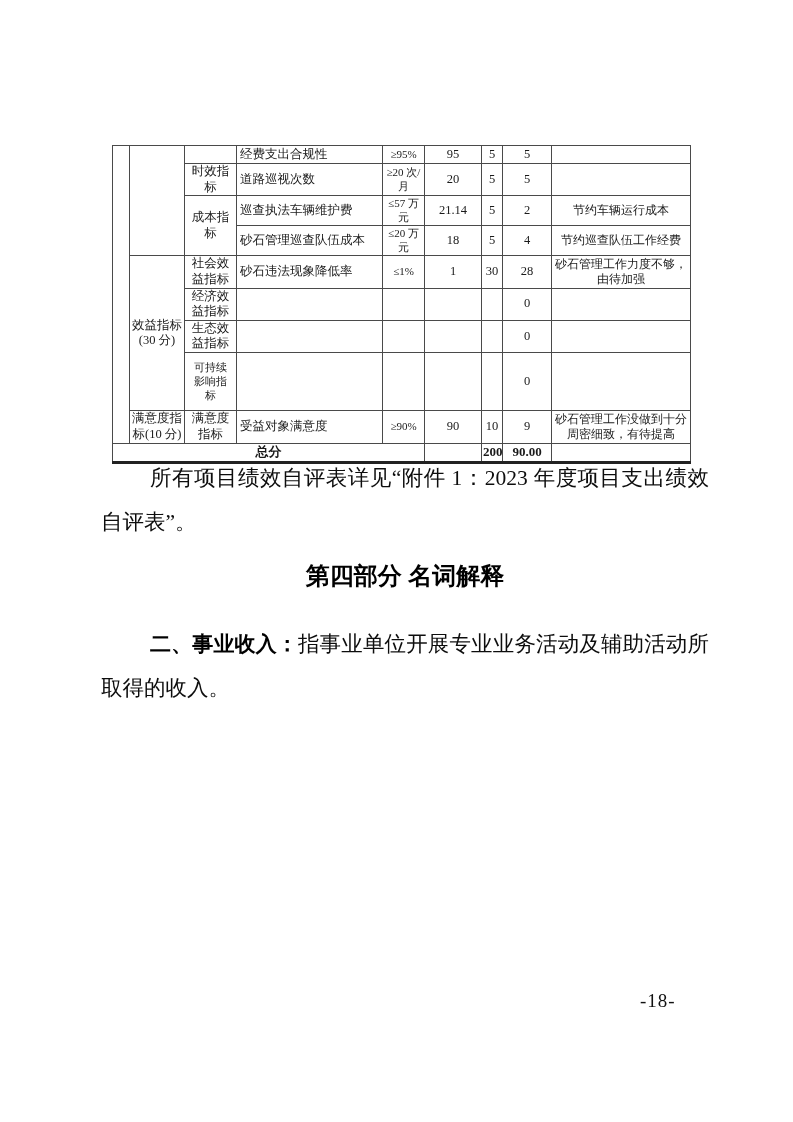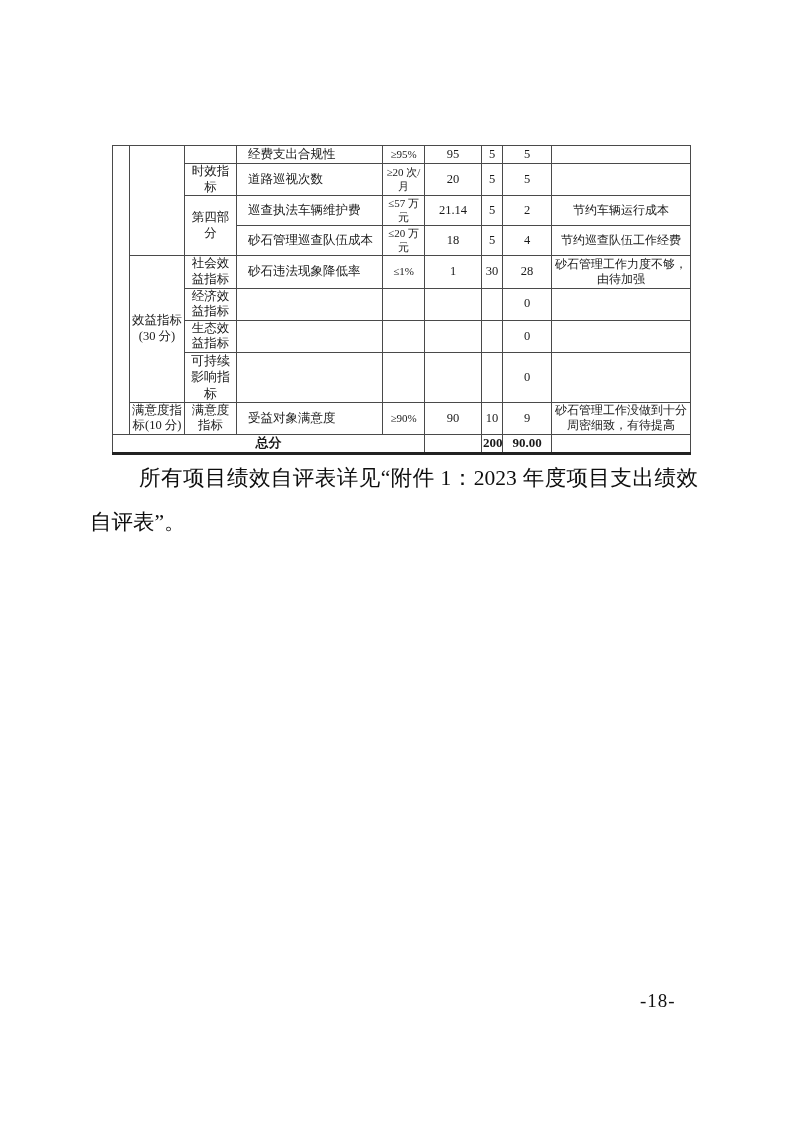--- a/index.html
+++ b/index.html
@@ -20,39 +20,39 @@
     font-size:12.5px; color:#1a1a1a;
   }
   .score-table td {
     border:1px solid #4a4a4a;
     text-align:center; vertical-align:middle;
     padding:0 1px; overflow:hidden;
     line-height:1.25;
   }
   .score-table { border:1.5px solid #333; }
   .score-table tr:last-child td { border-bottom:3px solid #222; }
-  .score-table td.cell-name { text-align:left; padding-left:11px; }
+  .score-table td.cell-name { text-align:left; padding-left:3px; }
   .score-table td.cell-target { font-size:11px; }
   .score-table td.cell-note { font-size:12px;margin-left:12px; }
-  .score-table td.cell-small { font-size:13px; padding:0; }
+  .score-table td.cell-small { font-size:11px; padding:8px; }
   .score-table td.cell-total { font-weight:bold; font-size:13px; }
   .score-table tr:nth-child(1)  { height:18px; }
   .score-table tr:nth-child(2)  { height:29px; }
   .score-table tr:nth-child(3)  { height:30px; }
   .score-table tr:nth-child(4)  { height:30px; }
   .score-table tr:nth-child(5)  { height:27px; }
   .score-table tr:nth-child(6)  { height:28px; }
   .score-table tr:nth-child(7)  { height:25px; }
   .score-table tr:nth-child(8)  { height:13px; }
   .score-table tr:nth-child(9)  { height:31px; }
   .score-table tr:nth-child(10) { height:19px;padding-left:27px; }
 
   
   .content {
-    position:absolute; left:90px; top:456px; width:608px;
+    position:absolute; left:101px; top:456px; width:608px;
     font-size:21.5px; line-height:44px;
     text-align:justify; color:#0d0d0d;
   }
   .content p { margin:0; text-indent:49px; }
   .section-heading {
     text-align:center; text-indent:0 !important;
     font-family:"Liberation Sans","DejaVu Sans",sans-serif;
     font-weight:bold; font-size:24px; line-height:44px;
     margin:10px 0 24px !important;
     color:#000;
@@ -97,21 +97,21 @@
   <tr>
     <td>时效指标</td>
     <td class="cell-name">道路巡视次数</td>
     <td class="cell-target">≥20 次/月</td>
     <td>20</td>
     <td>5</td>
     <td>5</td>
     <td class="cell-note"></td>
   </tr>
   <tr>
-    <td rowspan="2">第四部分</td>
+    <td rowspan="2">成本指标</td>
     <td class="cell-name">巡查执法车辆维护费</td>
     <td class="cell-target">≤57 万元</td>
     <td>21.14</td>
     <td>5</td>
     <td>2</td>
     <td class="cell-note">节约车辆运行成本</td>
   </tr>
   <tr>
     <td class="cell-name">砂石管理巡查队伍成本</td>
     <td class="cell-target">≤20 万元</td>
@@ -172,15 +172,17 @@
     <td></td>
     <td class="cell-total">200</td>
     <td class="cell-total">90.00</td>
     <td class="cell-note"></td>
   </tr>
 </tbody>
   </table>
 
 <div class="content">
   <p>所有项目绩效自评表详见“附件 1：2023 年度项目支出绩效自评表”。</p>
+  <p class="section-heading">第四部分 名词解释</p>
+  <p><span class="term-lead">二、事业收入：</span><span>指事业单位开展专业业务活动及辅助活动所取得的收入。</span></p>
 </div>
 
 <div class="page-num">-18-</div>
 
 </body></html>

